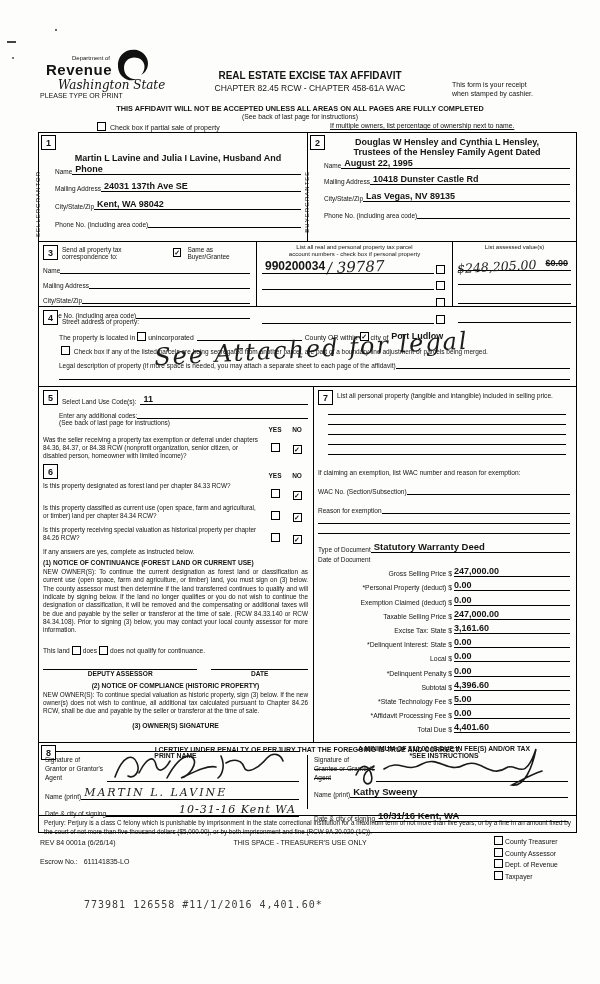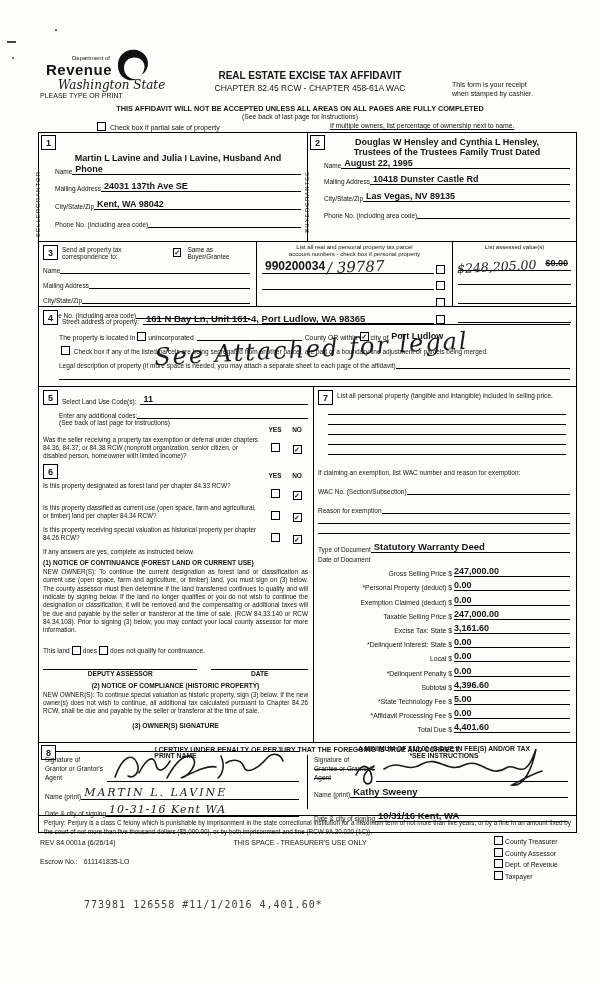--- a/index.html
+++ b/index.html
@@ -102,21 +102,21 @@
         </div>
       </div>
 
       <div style="width:50%;position:relative;padding:0 6px 0 16px;">
         <span class="numbox abs" style="left:2px;top:2px;">2</span>
         <div class="vside">
           <span>BUYER</span>
             <span>GRANTEE</span>
         </div>
         <div class="val ctr" style="margin-top:4px;">Douglas W Hensley and Cynthia L Hensley,</div>
-        <div class="val ctr">Trustees of the Trustees Family Trust Dated</div>
+        <div class="val ctr">Trustees of the Hensley Family Agent Dated</div>
         <div class="frow" style="margin-top:1px;">
           <span class="lbl">Name</span>
           <span class="fill val">August 22, 1995</span>
         </div>
         <div class="frow" style="margin-top:5px;">
           <span class="lbl">Mailing Address</span>
           <span class="fill val">10418 Dunster Castle Rd</span>
         </div>
         <div class="frow" style="margin-top:6px;">
           <span class="lbl">City/State/Zip</span>
@@ -194,21 +194,20 @@
         <div class="frow" style="margin-top:9px;">
             <span class="fill"></span>
           </div>
       </div>
     </div>
 
     <div style="height:76px;border-bottom:1px solid #000;position:relative;padding:3px 6px 0 4px;">
       <div style="display:flex;align-items:flex-end;gap:4px;">
         <span class="numbox">4</span>
         <span class="lbl">Street address of property:</span>
-        <span class="fill val" style="font-size:9.5px;">161 N Bay Ln, Unit 161-4, Port Ludlow, WA 98365</span>
       </div>
       <div style="margin:6px 0 0 16px;font-size:6.8px;display:flex;align-items:flex-end;">
         <span>The property is located in</span>
         <span class="cb"></span>
         <span>unincorporated</span>
         <span class="u" style="width:105px;margin:0 3px;"></span>
         <span>County OR within</span>
         <span class="cb on"></span>
         <span>city of</span>
         <span class="val" style="margin-left:3px;font-size:9px;">Port Ludlow</span>
@@ -395,21 +394,21 @@
           </div>
           <svg class="sig" style="left:70px;top:-8px;" width="180" height="36" viewBox="0 0 180 36">
             <path d="M6,30 C14,8 24,6 28,16 C32,26 24,32 19,29 M30,26 C38,10 45,8 47,18 C49,27 56,23 61,14 M58,31 C68,12 79,5 84,11 C89,17 80,29 72,31 C85,25 98,18 107,20 M112,9 C116,18 114,27 109,31 M117,16 C124,11 133,13 135,20 C137,27 148,23 158,11 C165,4 172,8 174,14" fill="none" stroke="#1a1a1a" stroke-width="1.6" stroke-linecap="round"></path>
           </svg>
           <div style="display:flex;align-items:flex-end;margin-top:4px;">
             <span class="lbl">Name (print)</span>
             <span class="fill hw" style="font-size:11px;letter-spacing:2px;">MARTIN  L.  LAVINE</span>
           </div>
           <div style="display:flex;align-items:flex-end;margin-top:3px;">
             <span class="lbl">Date &amp; city of signing</span>
-            <span class="fill hw" style="font-size:11px;letter-spacing:1px;">10-31-16   Kent WA</span>
+            <span class="fill hw" style="font-size:11px;letter-spacing:1px;text-align:right;">10-31-16   Kent WA</span>
           </div>
         </div>
 
         <div style="width:50%;border-left:1px solid #000;position:relative;padding:0 8px 0 6px;">
           <div style="display:flex;align-items:flex-end;">
             <span class="lbl" style="width:62px;line-height:1.4;">
               <span>Signature of</span><br>
               <span style="text-decoration:line-through;">Grantee or Grantee's Agent</span>
             </span>
             <span class="fill" style="min-height:18px;"></span>

